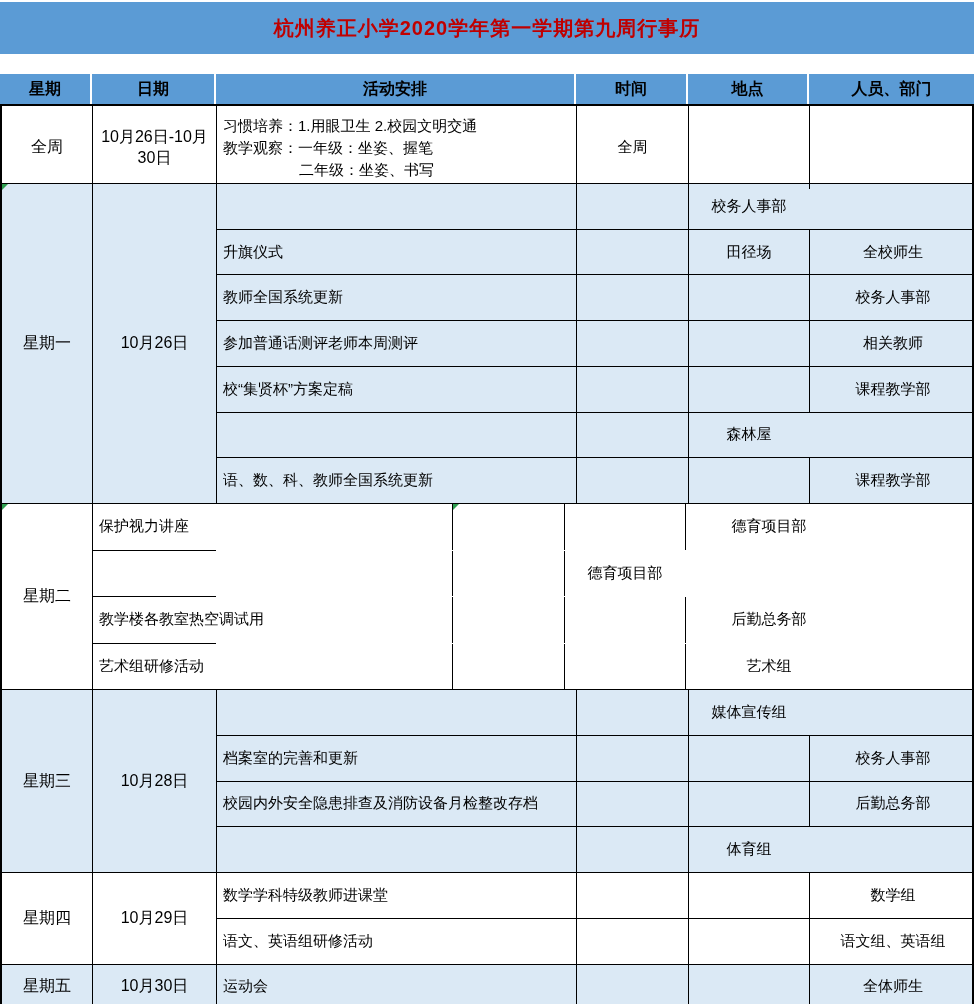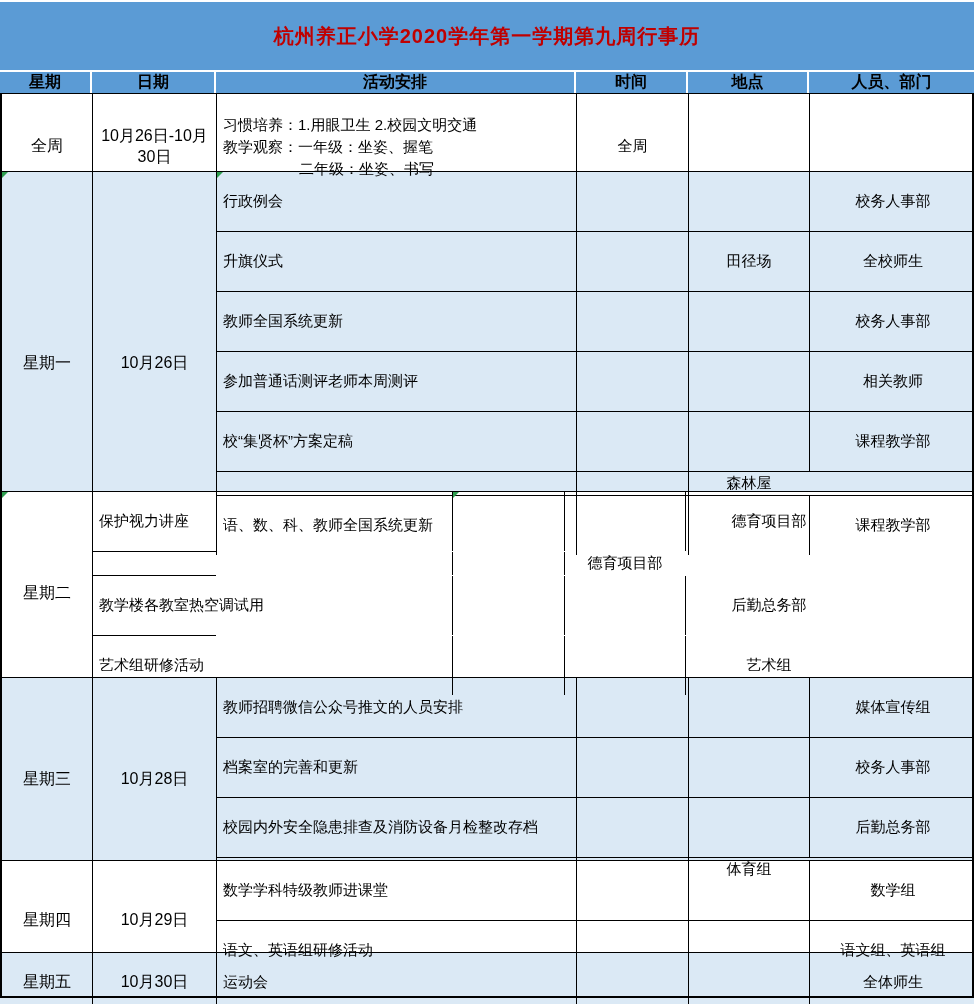--- a/index.html
+++ b/index.html
@@ -6,30 +6,30 @@
   html,body { background:#fff; }
   body {
     width:974px; height:1004px; overflow:hidden;
     font-family:"Liberation Sans","DejaVu Sans",sans-serif;
     color:#000;
   }
   .sheet { width:974px; height:1004px; background:#fff; position:relative; }
 
   
   .title-band {
-    margin-top:2px; height:68px; background:#5b9bd5;
+    margin-top:2px; height:52px; background:#5b9bd5;
     display:flex; align-items:center; justify-content:center;
   }
   .title-band .title-text {
     font-size:20px; font-weight:bold; color:#c00000; letter-spacing:1px;
   }
 
   
   .header-row {
-    margin-top:2px; height:20px; background:#fff;
+    margin-top:20px; height:30px; background:#fff;
     display:grid; grid-template-columns:90px 124px 360px 112px 121px 167px;
   }
   .header-cell {
     background:#5b9bd5; color:#000; font-weight:bold; font-size:16px;
     display:flex; align-items:center; justify-content:center;
     border-left:2px solid #fff;
   }
   .header-cell:first-child { border-left:none; }
 
   
@@ -45,21 +45,21 @@
     font-size:16px; padding:2px 4px; position:relative;
   }
   .date-cell { border-left:1px solid #000; }
   .acts { display:flex; flex-direction:column; }
   .act-row {
     flex:1; display:grid; grid-template-columns:360px 112px 121px 167px;
     border-top:1px solid #000;
   }
   .act-row:first-child { border-top:none; }
   .cell { position:relative; display:flex; align-items:center; font-size:15px; }
-  .cell-activity { border-left:1px solid #000; justify-content:flex-start; padding:20px 6px; }
+  .cell-activity { border-left:1px solid #000; justify-content:flex-start; padding:9px 6px; }
   .cell-time, .cell-place, .cell-staff {
     border-left:1px solid #000; justify-content:center; text-align:center; padding:2px 3px;
   }
   .multiline { display:flex; flex-direction:column; align-items:flex-start; line-height:1.45; }
   .multiline .indent { padding-left:76px; }
 
   
   .flag::before {
     content:""; position:absolute; left:0; top:0;
     border-top:6px solid #2e9e4f; border-right:6px solid transparent;
@@ -102,21 +102,20 @@
             <div class="cell cell-place"></div>
             <div class="cell cell-staff"></div>
           </div>
         </div>
       </div>
       <div class="block shaded" style="height: 320px;">
         <div class="week-cell flag">星期一</div>
         <div class="date-cell">10月26日</div>
         <div class="acts">
           <div class="act-row">
-            <div class="cell cell-activity flag">行政例会</div>
             <div class="cell cell-time"></div>
             <div class="cell cell-place"></div>
             <div class="cell cell-staff">校务人事部</div>
           </div>
           <div class="act-row">
             <div class="cell cell-activity">升旗仪式</div>
             <div class="cell cell-time"></div>
             <div class="cell cell-place">田径场</div>
             <div class="cell cell-staff">全校师生</div>
           </div>
@@ -177,21 +176,20 @@
             <div class="cell cell-place"></div>
             <div class="cell cell-staff">艺术组</div>
           </div>
         </div>
       </div>
       <div class="block shaded" style="height: 183px;">
         <div class="week-cell">星期三</div>
         <div class="date-cell">10月28日</div>
         <div class="acts">
           <div class="act-row">
-            <div class="cell cell-activity">教师招聘微信公众号推文的人员安排</div>
             <div class="cell cell-time"></div>
             <div class="cell cell-place"></div>
             <div class="cell cell-staff">媒体宣传组</div>
           </div>
           <div class="act-row">
             <div class="cell cell-activity">档案室的完善和更新</div>
             <div class="cell cell-time"></div>
             <div class="cell cell-place"></div>
             <div class="cell cell-staff">校务人事部</div>
           </div>

